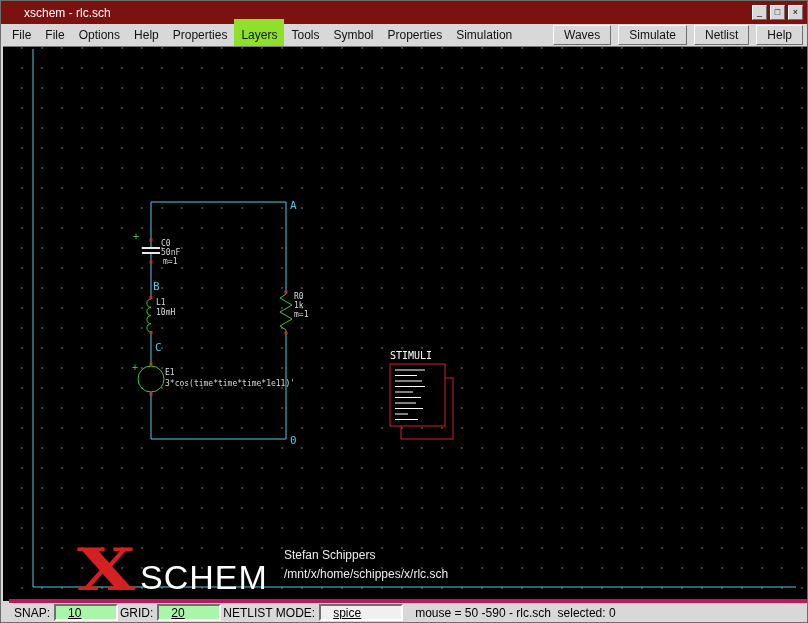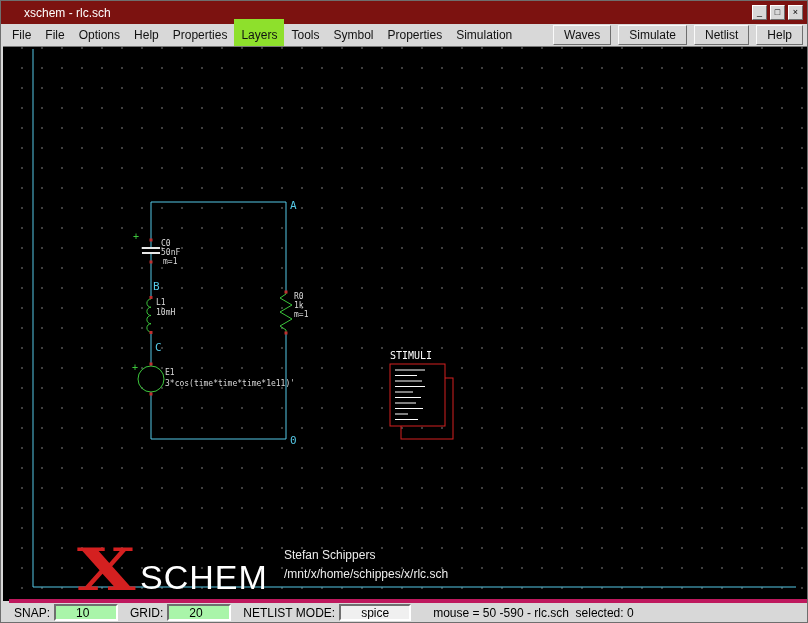--- a/index.html
+++ b/index.html
@@ -62,24 +62,24 @@
   text.logo-x{ fill:var(--accentRed,#d42020); font:bold 58px "DejaVu Serif",serif; }
   text.logo-schem{ fill:#fff; font:34px "Liberation Sans",sans-serif; letter-spacing:1px; }
   
   .statusbar{
     position:absolute; bottom:0; left:8px; width:100%; height:23px;
     background:var(--menubar,#d8d8d8); display:flex; align-items:center;
     padding:0 5px; font-size:12px; color:#000; border-top:4px solid #be185d;
   }
   .sb-input{
     height:17px; border:2px solid; border-color:#6f6f6f #ffffff #ffffff #6f6f6f;
-    font:12px "Liberation Sans",sans-serif; padding:0 20px; margin:0 12px 0 4px;
+    font:12px "Liberation Sans",sans-serif; padding:0 12px; margin:0 2px 0 4px;text-decoration:underline;
   }
   .sb-input.green{ background:var(--entryGreen,#a9f5a9); width:64px; }
-  .sb-input.plain{ background:#f0f0f0; width:72px; }
+  .sb-input.plain{ background:#f0f0f0; width:84px; }
   .sb-mouse{ margin-left:10px; white-space:pre;text-align:center; }
 </style>
 </head>
 <body>
 
 <div class="window">
 
   <div class="titlebar">
     <span class="title">xschem - rlc.sch</span>
     <span class="winbtn">

